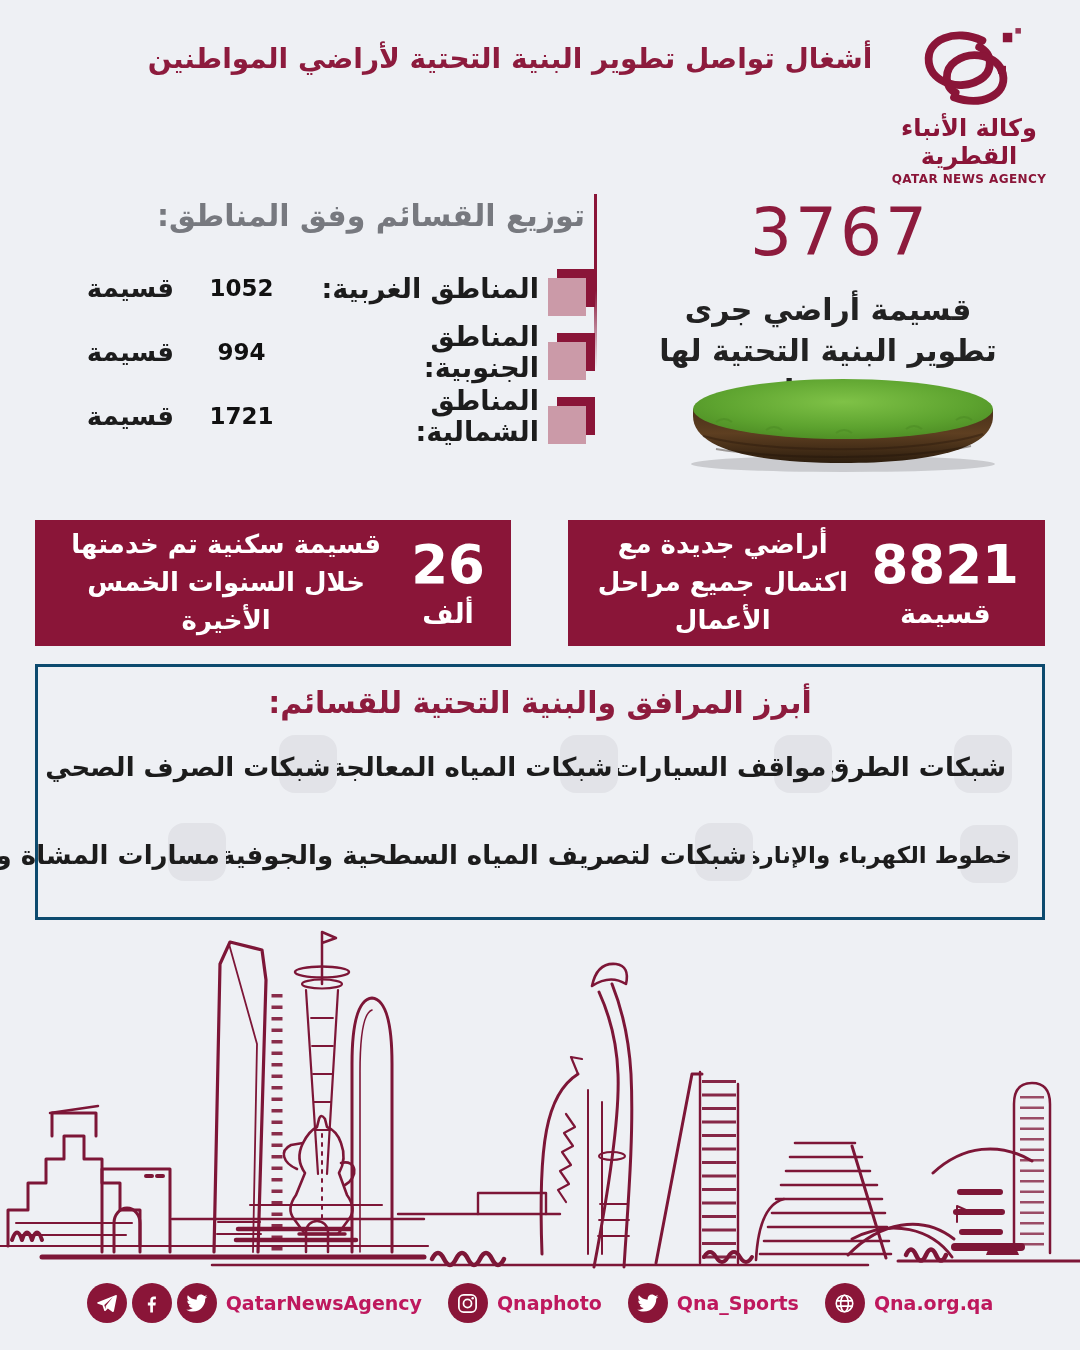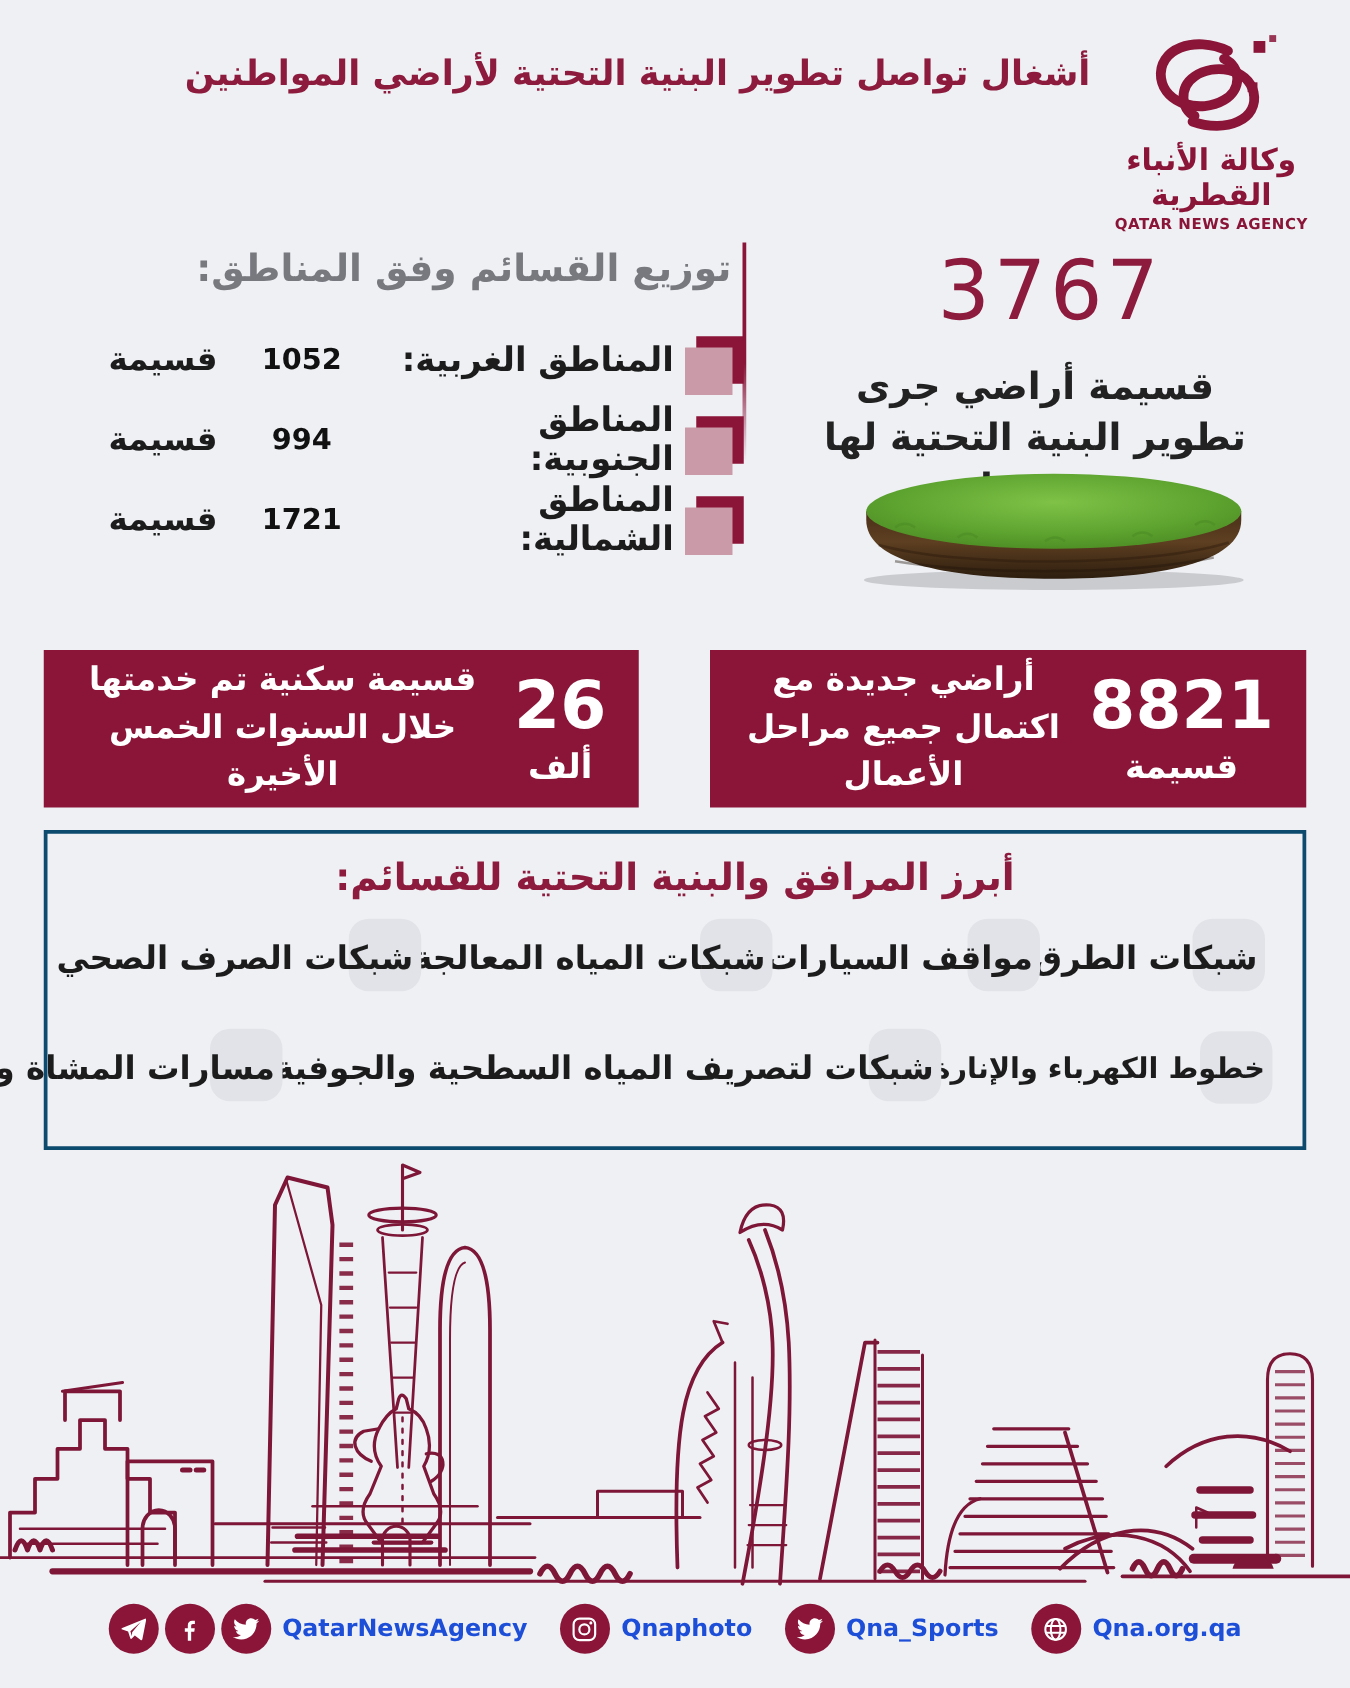--- a/index.html
+++ b/index.html
@@ -94,21 +94,21 @@
     position:absolute; top:1283px; left:0; width:1080px;
     display:flex; justify-content:center; align-items:center; gap:26px;
   }
   .fgroup { display:flex; align-items:center; gap:9px; }
   .ficons { display:flex; align-items:center; gap:5px; }
   .ficon {
     width:40px; height:40px; border-radius:50%; background:#8a1538;
     display:flex; align-items:center; justify-content:center; flex:none;
   }
   .ficon svg { width:23px; height:23px; }
-  .flabel { font-size:19px; font-weight:bold; color:#1d4ed8; }
+  .flabel { font-size:19px; font-weight:bold; color:#be185d; }
 </style>
 </head>
 <body>
 
 <div class="title">أشغال تواصل تطوير البنية التحتية لأراضي المواطنين</div>
 
 <div class="logo">
   <svg viewBox="0 0 150 104">
     <g stroke="#8a1538" fill="none" stroke-linecap="round">
       <path d="M92,16 C58,0 20,14 24,44 C28,70 64,80 88,66 C106,56 106,32 88,24" stroke-width="10"></path>

